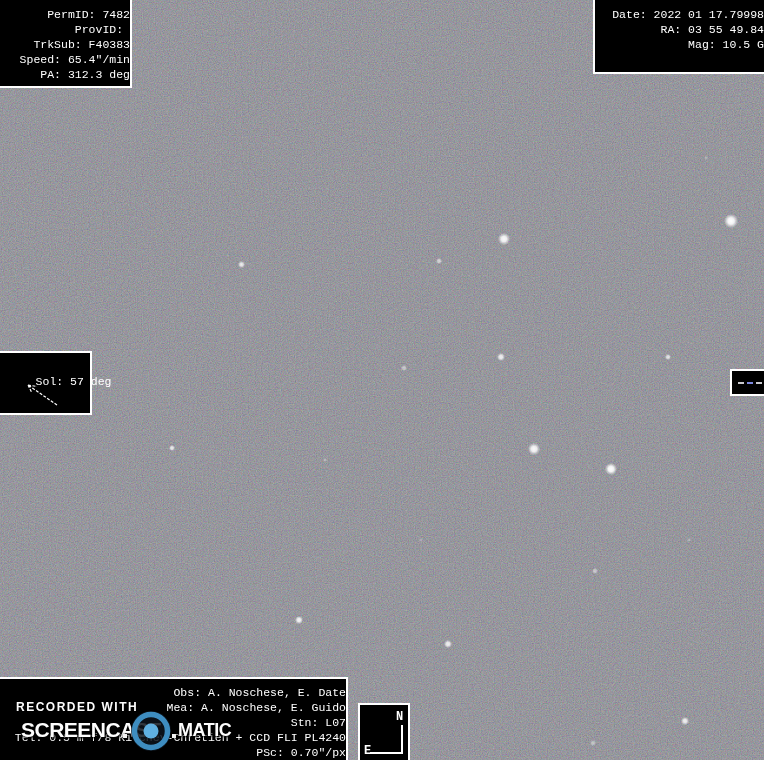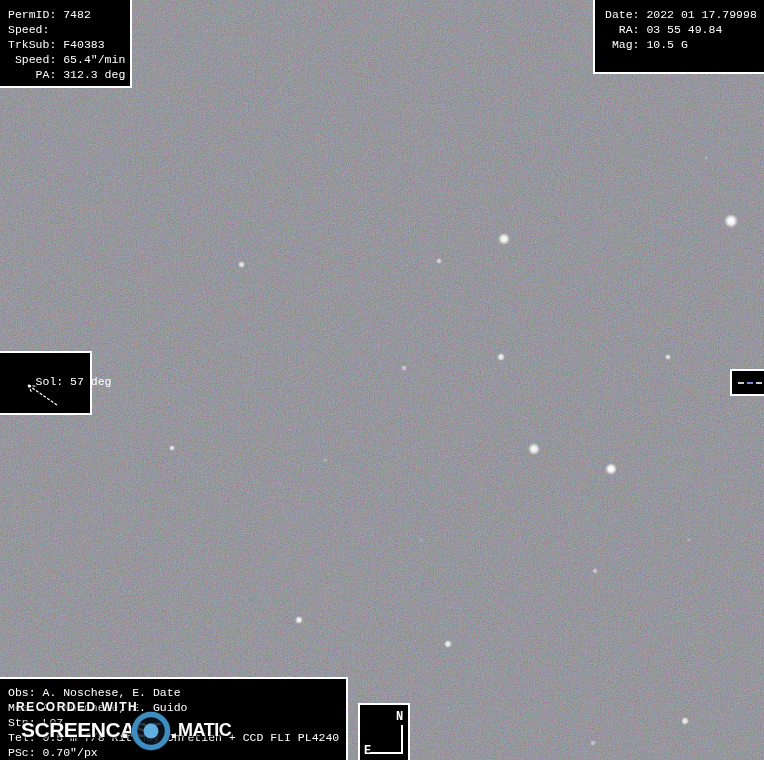--- a/index.html
+++ b/index.html
@@ -2,20 +2,21 @@
 <html><head>
 <meta charset="utf-8">
 <style>
   html,body{margin:0;padding:0;background:#1a1a1c;}
   #stage{
     position:relative;
     width:764px;height:760px;
     overflow:hidden;
     background:#d946ef;
     font-family:"Liberation Mono",monospace;
+    text-align:right;
   }
   #noise-layer{position:absolute;left:0;top:0;z-index:0;}
   #star-layer{position:absolute;left:0;top:0;width:100%;height:100%;z-index:1;}
   .star{
     position:absolute;border-radius:50%;
     background:radial-gradient(circle,#ffffff 0%,rgba(255,255,255,0.88) 32%,rgba(255,255,255,0.28) 58%,rgba(255,255,255,0) 75%);
   }
   .overlay-box{
     position:absolute;z-index:10;
     background:#000;border:2px solid #fff;color:#fff;
@@ -85,21 +86,21 @@
       <div class="star" style="height: 8.4px; width: 8.4px; left: 294.8px; top: 615.8px; opacity: 0.9;"></div>
       <div class="star" style="height: 7.84px; width: 7.84px; left: 444.08px; top: 640.08px; opacity: 0.85;"></div>
       <div class="star" style="height: 7.28px; width: 7.28px; left: 681.36px; top: 717.36px; opacity: 0.85;"></div>
       <div class="star" style="height: 5.04px; width: 5.04px; left: 590.48px; top: 740.48px; opacity: 0.45;"></div>
       <div class="star" style="height: 4.48px; width: 4.48px; left: 322.76px; top: 457.76px; opacity: 0.35;"></div>
       <div class="star" style="height: 4.2px; width: 4.2px; left: 686.9px; top: 537.9px; opacity: 0.3;"></div>
       <div class="star" style="height: 4.2px; width: 4.2px; left: 703.9px; top: 155.9px; opacity: 0.28;"></div>
       <div class="star" style="height: 3.92px; width: 3.92px; left: 419.04px; top: 538.04px; opacity: 0.25;"></div>
     </div>
 
-  <div id="target-info-box" class="overlay-box"><div class="mono-line">PermID: 7482</div><div class="mono-line">Speed: </div><div class="mono-line">TrkSub: F40383</div><div class="mono-line"> Speed: 65.4"/min</div><div class="mono-line">    PA: 312.3 deg</div></div>
+  <div id="target-info-box" class="overlay-box"><div class="mono-line">PermID: 7482</div><div class="mono-line">ProvID: </div><div class="mono-line">TrkSub: F40383</div><div class="mono-line"> Speed: 65.4"/min</div><div class="mono-line">    PA: 312.3 deg</div></div>
 
   <div id="ephemeris-box" class="overlay-box"><div class="mono-line">Date: 2022 01 17.79998</div><div class="mono-line">  RA: 03 55 49.84</div><div class="mono-line"> Mag: 10.5 G</div></div>
 
   <div id="sol-box" class="overlay-box">
     <span>Sol: 57 deg</span>
     <svg id="sol-arrow" width="90" height="60" xmlns="http://www.w3.org/2000/svg">
       <path d="M57,52 L28,32 M28,32 L37,33.5 M28,32 L32,40" stroke="#ffffff" stroke-width="1.2" fill="none" stroke-dasharray="3,1.5"></path>
     </svg>
   </div>
 

